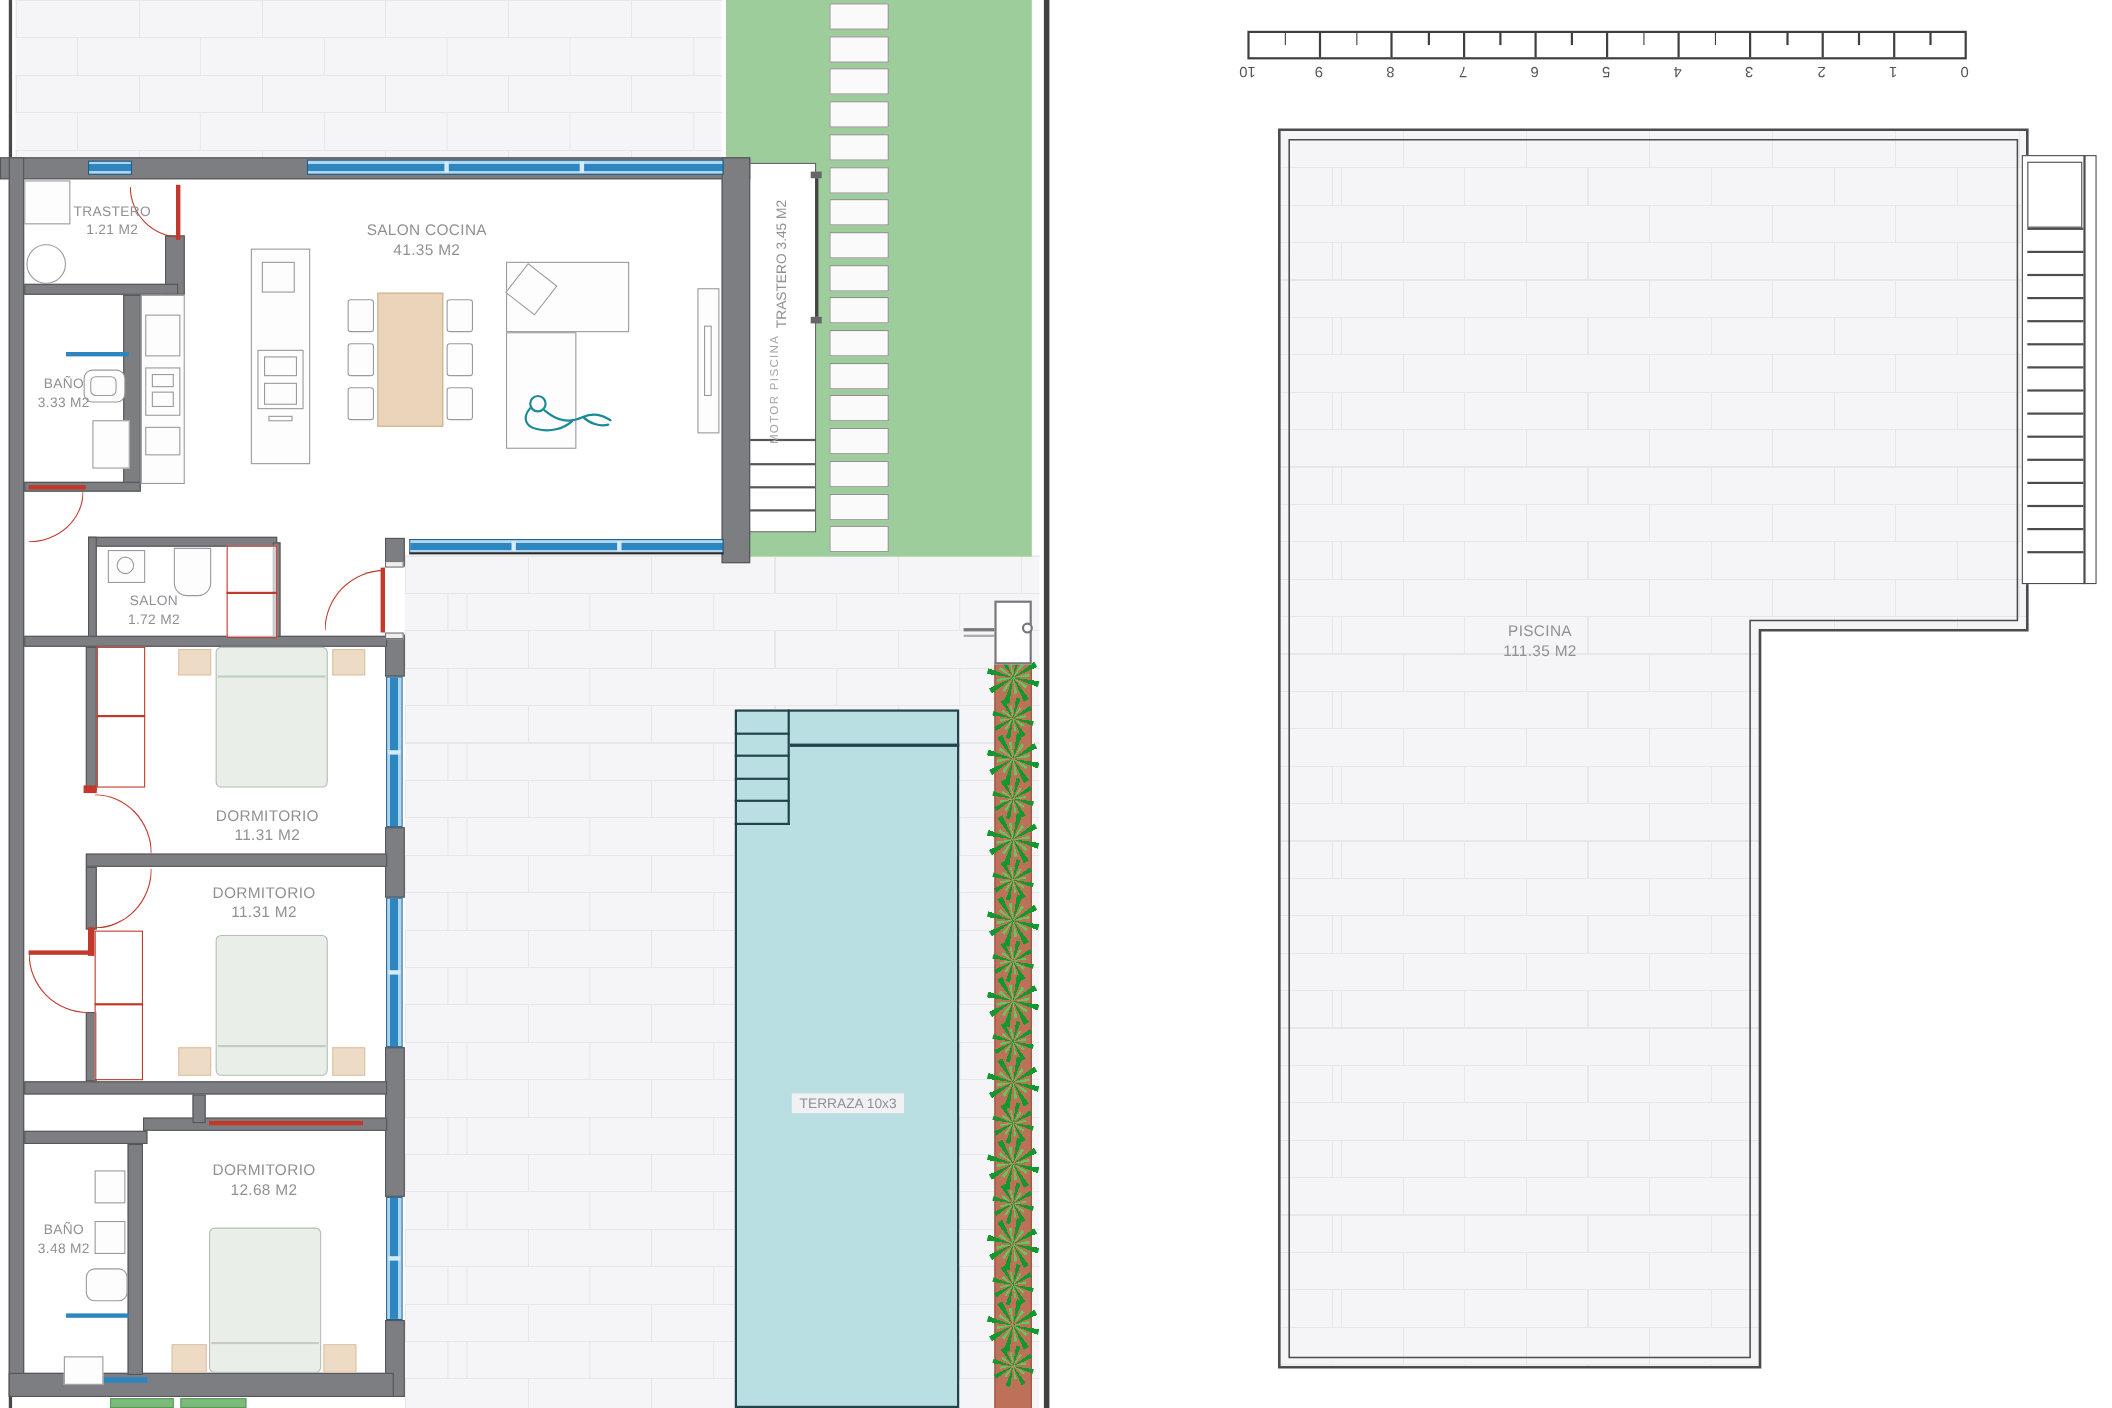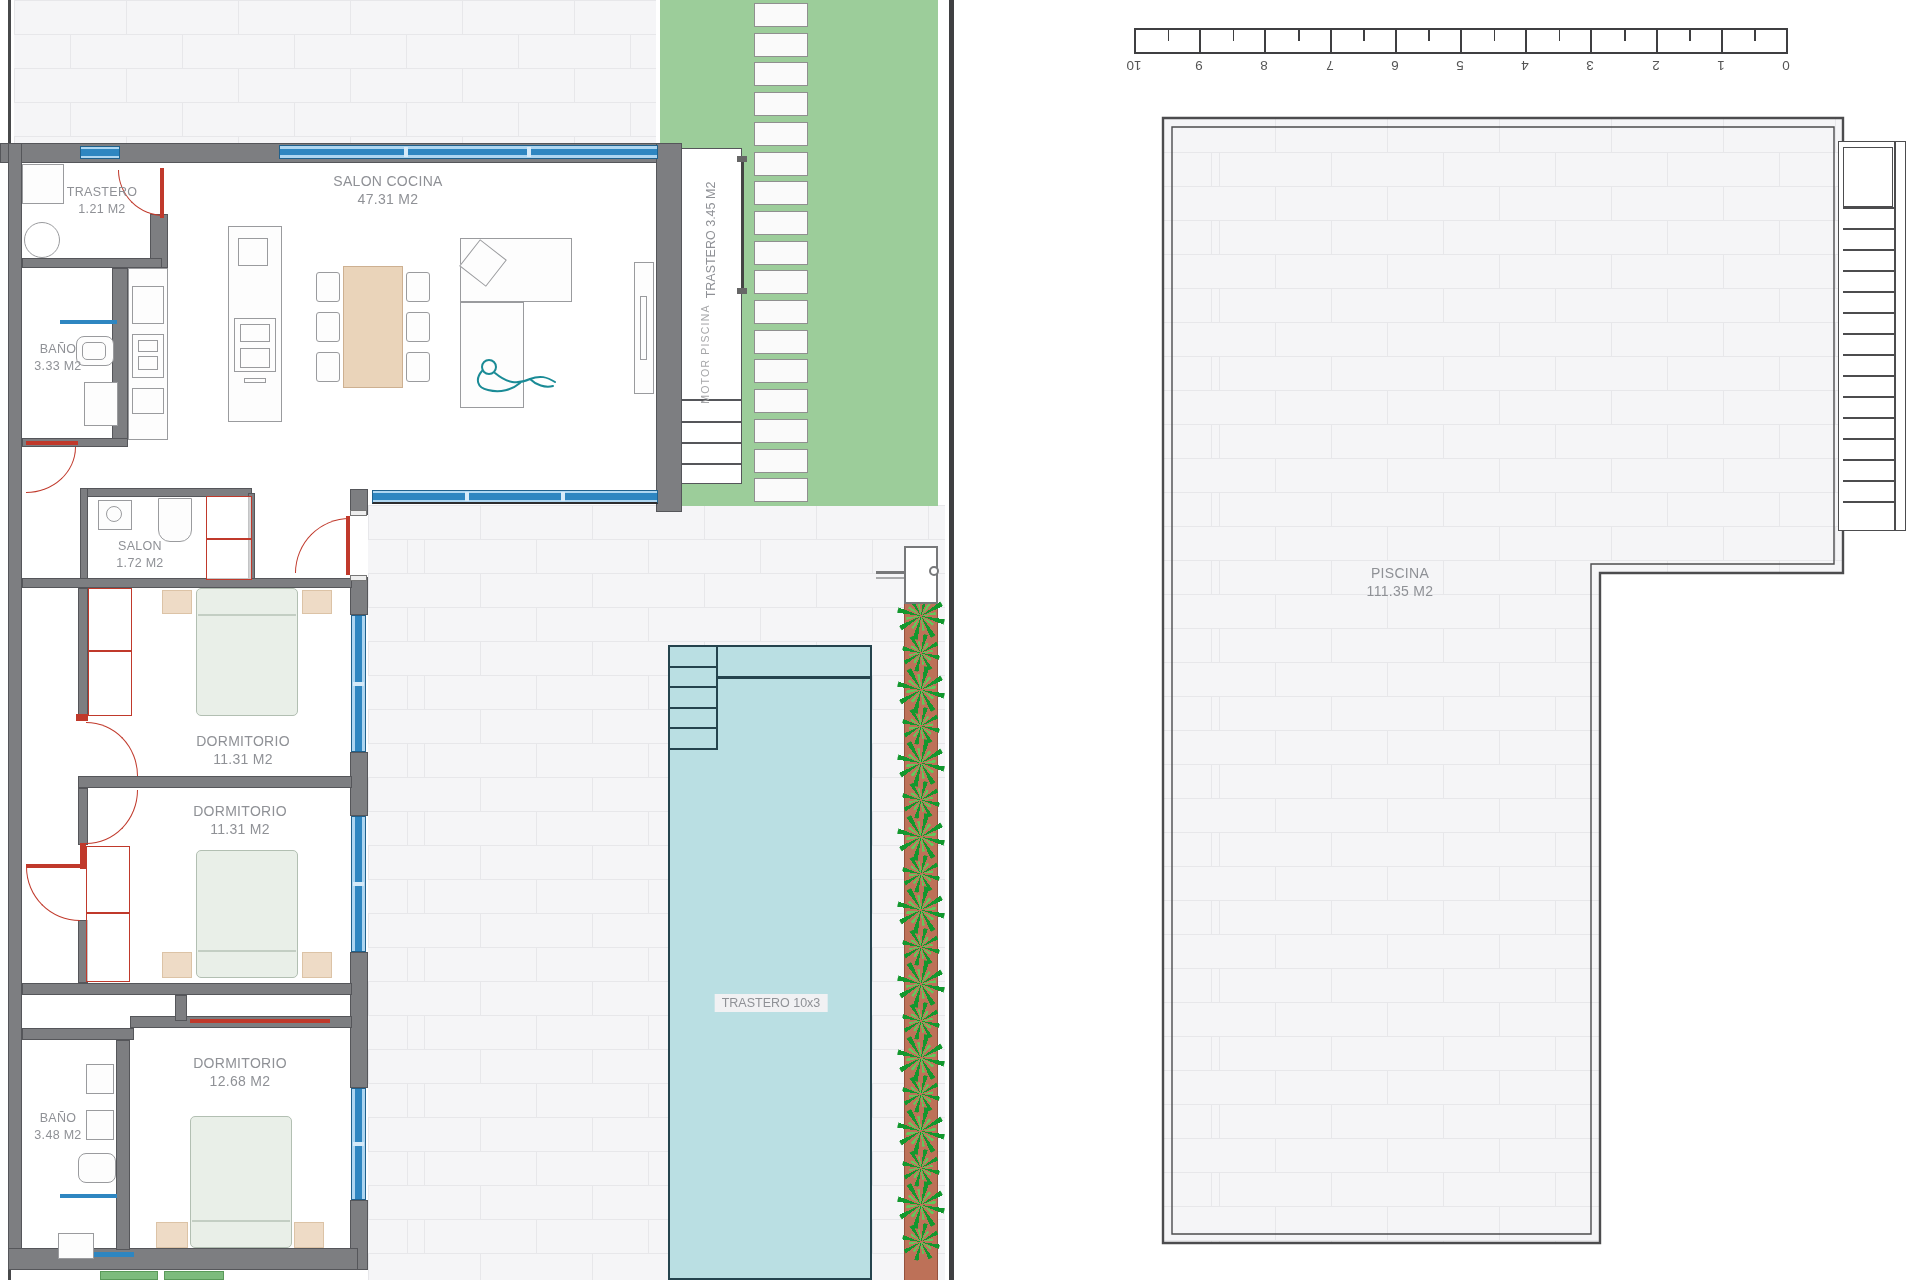--- a/index.html
+++ b/index.html
@@ -120,21 +120,21 @@
   <div class="abs" style="left:668px;top:645px;width:204px;height:635px;background:#badfe3;border:2px solid #24434d"></div>
   <div id="poolsteps">
       <div style="position: absolute; left: 668px; top: 666px; width: 50px; height: 2px; background: rgb(36, 67, 77);"></div>
       <div style="position: absolute; left: 668px; top: 686px; width: 50px; height: 2px; background: rgb(36, 67, 77);"></div>
       <div style="position: absolute; left: 668px; top: 707px; width: 50px; height: 2px; background: rgb(36, 67, 77);"></div>
       <div style="position: absolute; left: 668px; top: 727px; width: 50px; height: 2px; background: rgb(36, 67, 77);"></div>
       <div style="position: absolute; left: 668px; top: 748px; width: 50px; height: 2px; background: rgb(36, 67, 77);"></div>
       <div style="position: absolute; left: 716px; top: 645px; width: 2px; height: 105px; background: rgb(36, 67, 77);"></div>
     </div>
   <div class="abs" style="left:718px;top:676px;width:154px;height:2.5px;background:#24434d"></div>
-  <div class="chip" style="left:771px;top:994px"><span>TRASTERO 10x3</span></div>
+  <div class="chip" style="left:771px;top:994px"><span>TERRAZA 10x3</span></div>
 
   <div class="abs" style="left:678px;top:148px;width:64px;height:252px;background:#fff;border:1.5px solid #55565a"></div>
   <div class="abs" style="left:741px;top:162px;width:2.5px;height:126px;background:#444"></div>
   <div class="abs" style="left:737px;top:156px;width:10px;height:6px;background:#666"></div>
   <div class="abs" style="left:737px;top:288px;width:10px;height:6px;background:#666"></div>
   <div class="abs" style="left:678px;top:400px;width:64px;height:84px;background:#fff;border:1.5px solid #55565a"></div>
   <div class="abs" style="left:679px;top:421px;width:62px;height:1.5px;background:#55565a"></div>
   <div class="abs" style="left:679px;top:442px;width:62px;height:1.5px;background:#55565a"></div>
   <div class="abs" style="left:679px;top:463px;width:62px;height:1.5px;background:#55565a"></div>
   <div class="vlabel" style="left:711px;top:240px">
@@ -272,23 +272,23 @@
   <div class="nstand" style="left:156px;top:1222px;width:32px;height:26px"></div>
   <div class="nstand" style="left:294px;top:1222px;width:30px;height:26px"></div>
 
   <div class="abs" style="left:100px;top:1271px;width:58px;height:9px;background:#7dbb7d;border:1px solid #5a9a5a;box-sizing:border-box"></div>
   <div class="abs" style="left:164px;top:1271px;width:60px;height:9px;background:#7dbb7d;border:1px solid #5a9a5a;box-sizing:border-box"></div>
 
   <div class="lbl small" style="left:102px;top:184px">
     <span>TRASTERO</span>
     <span>1.21 M2</span>
   </div>
-  <div class="lbl" style="left:388px;top:172px">
+  <div class="lbl" style="left:388px;top:200px">
     <span>SALON COCINA</span>
-    <span>47.31 M2</span>
+    <span>41.35 M2</span>
   </div>
   <div class="lbl small" style="left:58px;top:341px">
     <span>BAÑO</span>
     <span>3.33 M2</span>
   </div>
   <div class="lbl small" style="left:140px;top:538px">
     <span>SALON</span>
     <span>1.72 M2</span>
   </div>
   <div class="lbl" style="left:243px;top:732px">

